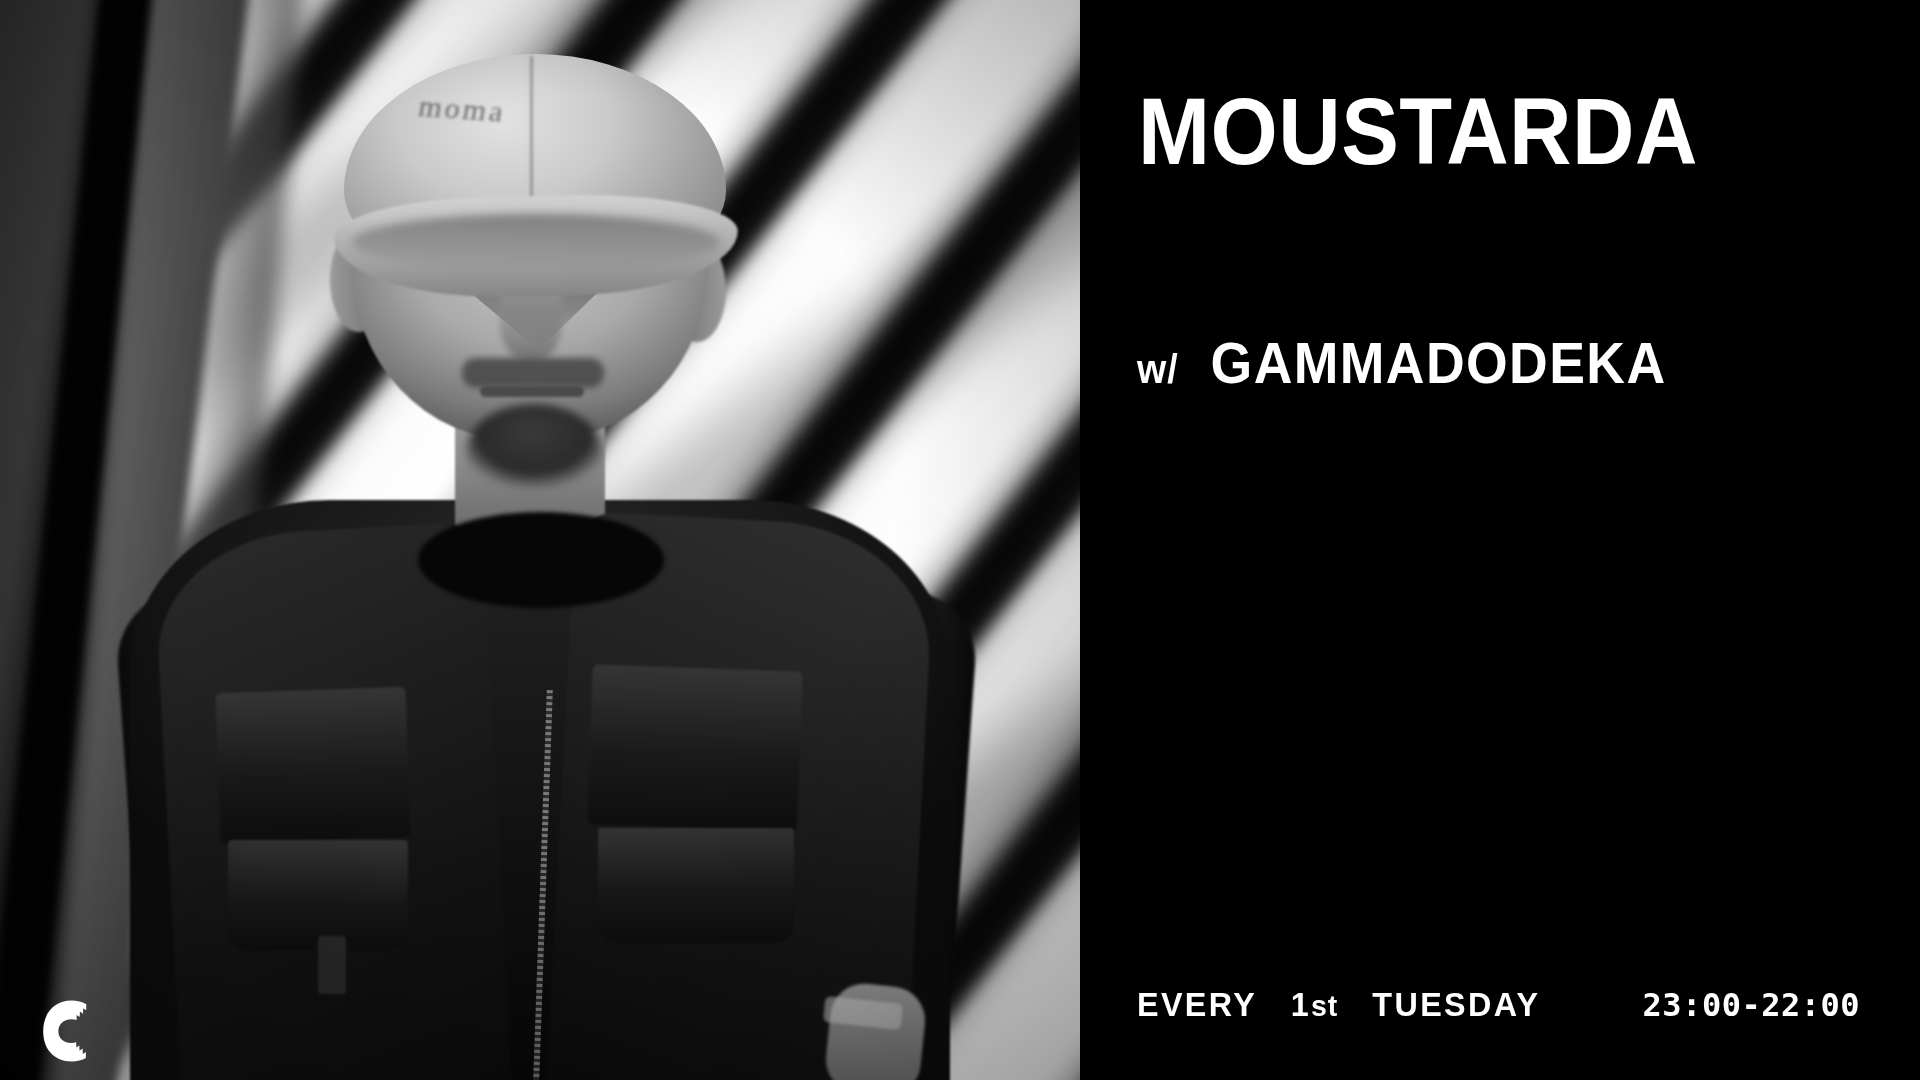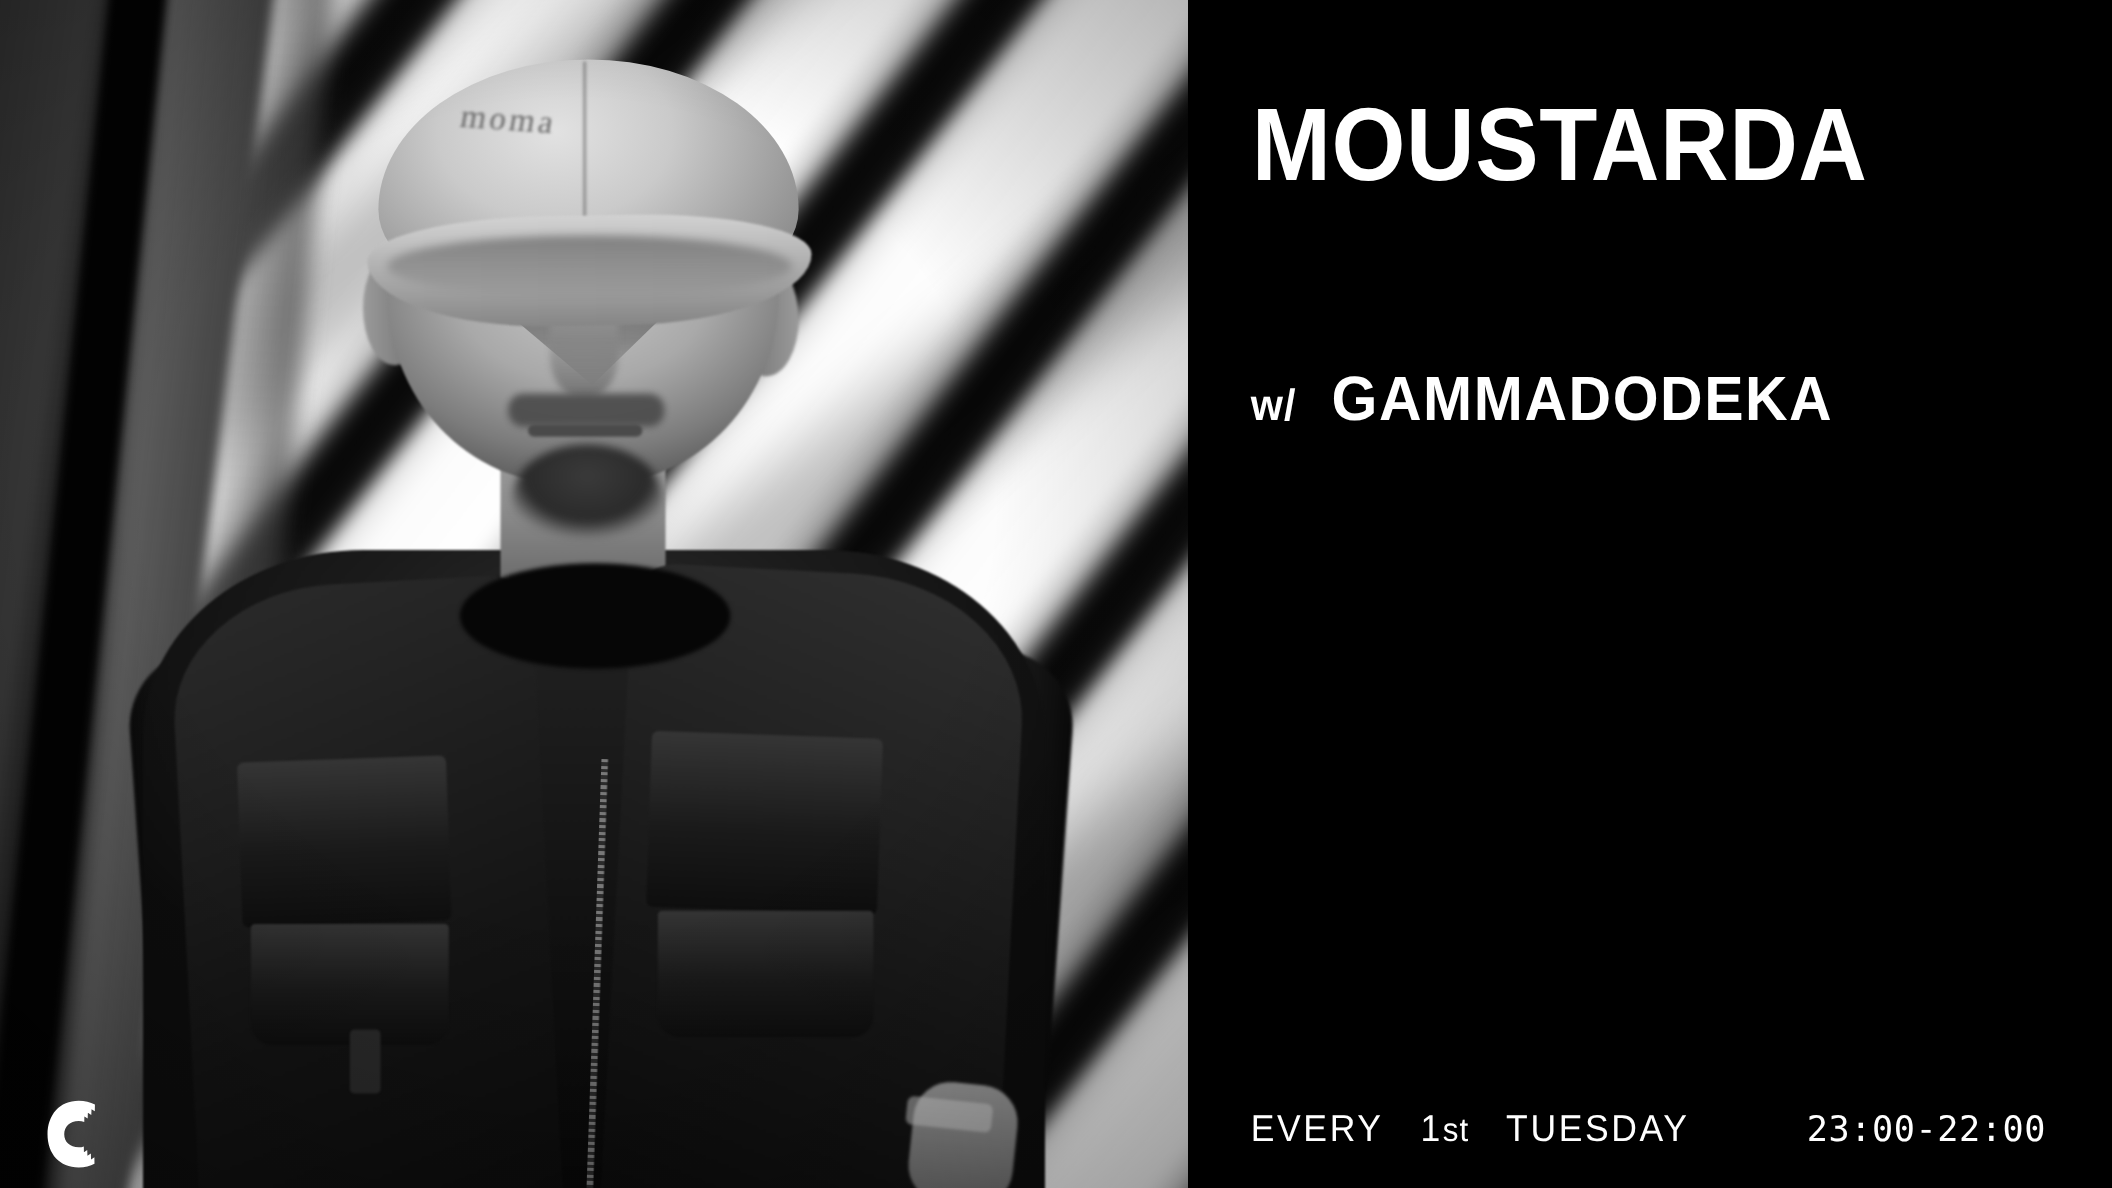--- a/index.html
+++ b/index.html
@@ -362,26 +362,26 @@
   }
   .support .act {
     font-size: 57px;
     letter-spacing: 1.5px;
   }
 
   .footer {
     position: absolute;
     left: 57px;
     right: 60px;
-    bottom: 34px;
+    bottom: 56px;
     display: flex;
     justify-content: space-between;
-    align-items: flex-start;
+    align-items: center;
     color: #ffffff;
-    font-weight: 400;
+    font-weight: 700;
     font-size: 34px;
     white-space: nowrap;
   }
   .schedule {
     font-family: "Liberation Sans", sans-serif;
     letter-spacing: 2.5px;
     transform: scaleX(0.95);
     transform-origin: left bottom;
   }
   .schedule .ord {

